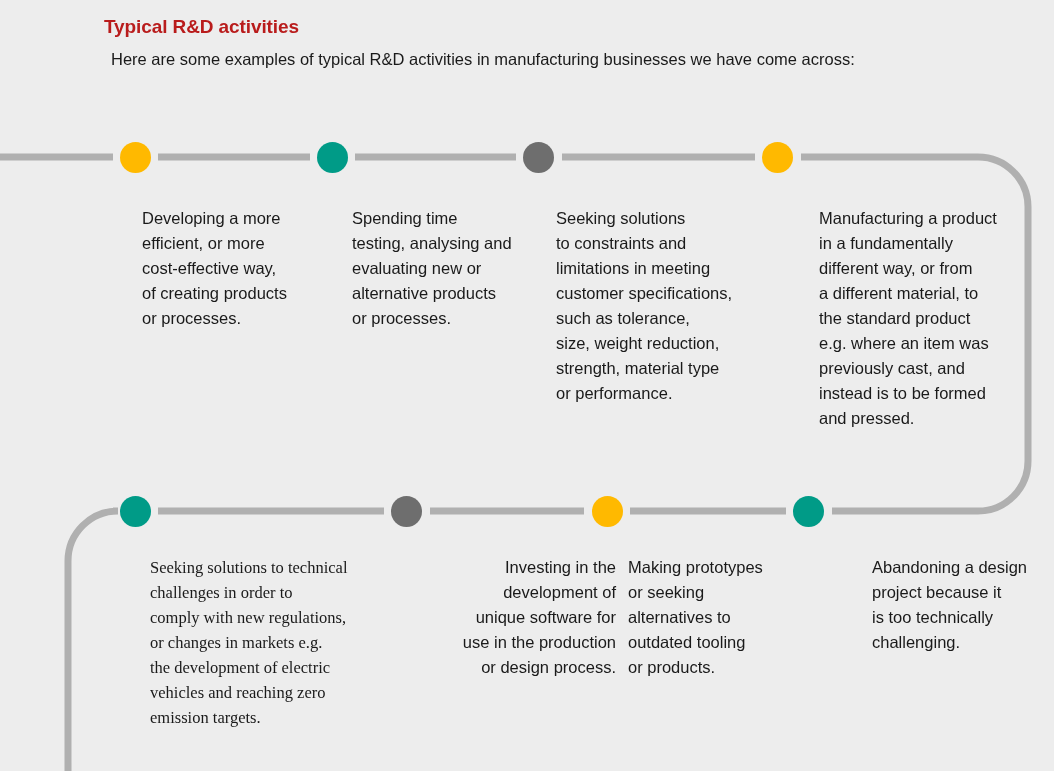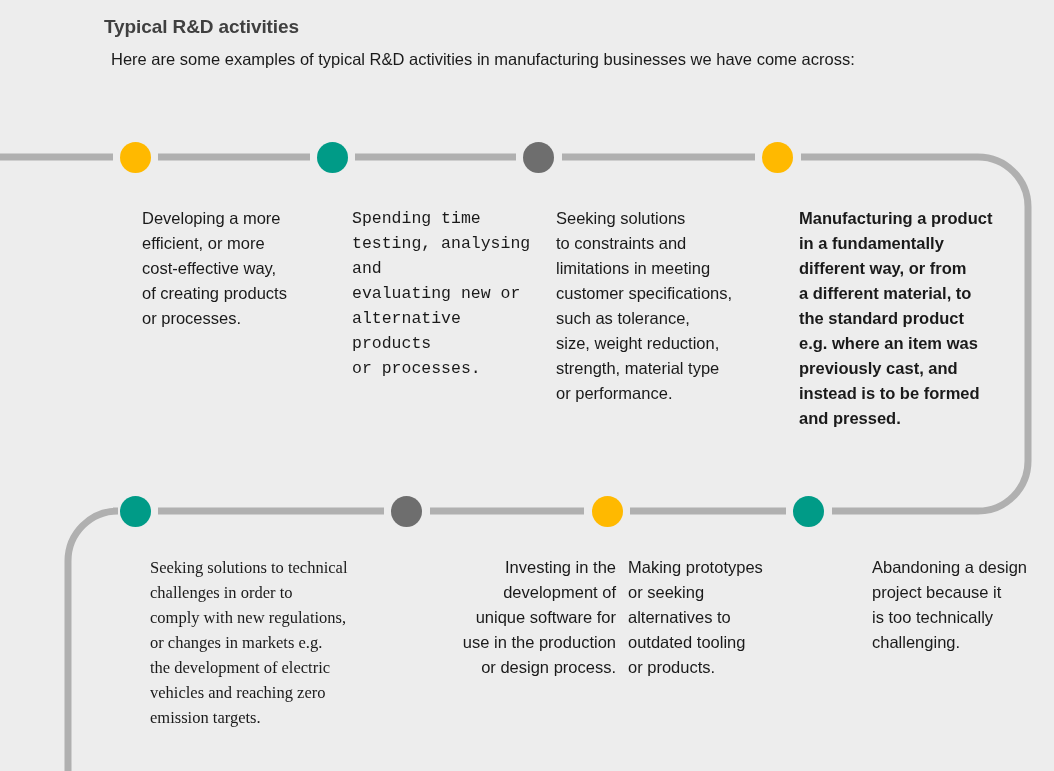--- a/index.html
+++ b/index.html
@@ -29,21 +29,21 @@
     left: 104px;
     top: 14px;
     width: 800px;
   }
   .header-title {
     font-size: 19px;
     font-weight: bold;
     line-height: 26px;
     letter-spacing: -0.1px;
     margin: 0 0 2px 0;
-    color: #404040;
+    color: #b91c1c;
   }
   .header-subtitle {
     font-size: 16.5px;
     font-weight: normal;
     line-height: 25px;
     margin: 7px;
     color: #1a1a1a;
     max-width: 760px;
   }
 
@@ -110,34 +110,34 @@
     <div class="node-dot" style="left:120px; top:142px; background:#ffb900;"></div>
     <div class="node-dot" style="left:317px; top:142px; background:#009b87;"></div>
     <div class="node-dot" style="left:523px; top:142px; background:#6e6e6e;"></div>
     <div class="node-dot" style="left:762px; top:142px; background:#ffb900;"></div>
 
     <div class="item-text" style="left:104px; width:196px;">Developing a more
 efficient, or more
 cost-effective way,
 of creating products
 or processes.</div>
-    <div class="item-text" style="left:314px; width:196px;font-family:Liberation Mono, monospace;">Spending time
+    <div class="item-text" style="left:314px; width:196px;">Spending time
 testing, analysing and
 evaluating new or
 alternative products
 or processes.</div>
     <div class="item-text" style="left:518px; width:228px;">Seeking solutions
 to constraints and
 limitations in meeting
 customer specifications,
 such as tolerance,
 size, weight reduction,
 strength, material type
 or performance.</div>
-    <div class="item-text" style="left:761px; width:232px;font-weight:bold;">Manufacturing a product
+    <div class="item-text" style="left:781px; width:232px;">Manufacturing a product
 in a fundamentally
 different way, or from
 a different material, to
 the standard product
 e.g. where an item was
 previously cast, and
 instead is to be formed
 and pressed.</div>
   </div>
 

